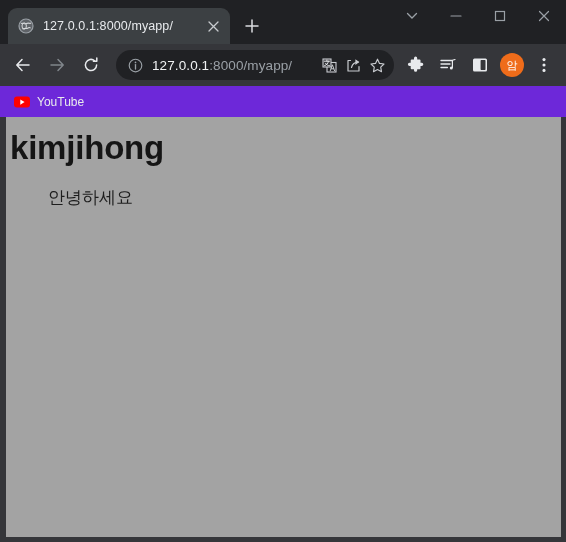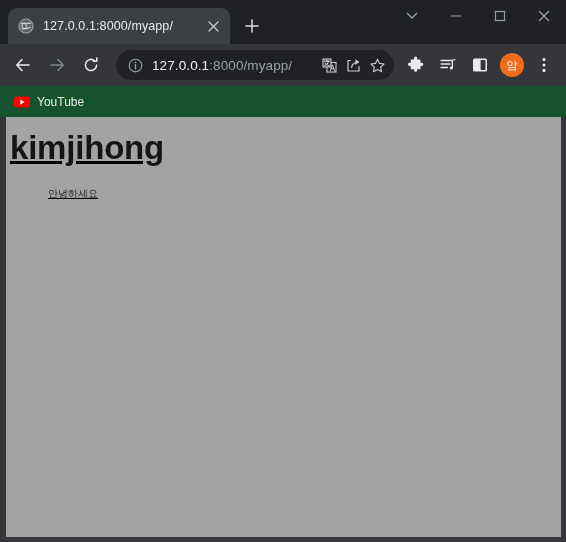--- a/index.html
+++ b/index.html
@@ -182,21 +182,21 @@
     justify-content: center;
     color: #ffffff;
     font-size: 11px;
     flex: 0 0 auto;
     margin: 0 4px;
   }
 
   
   .bookmarks-bar {
     height: 31px;
-    background: #14532d;
+    background: #6d28d9;
     display: flex;
     align-items: center;
     padding: 0 8px;
     box-sizing: border-box;
     flex: 0 0 auto;
   }
   .bookmark {
     display: flex;
     align-items: center;
     height: 24px;
@@ -219,39 +219,38 @@
   }
 
   
   .viewport-wrap {
     flex: 1 1 auto;
     background: #35363a;
     padding: 0 5px 5px 6px;
     box-sizing: border-box;
     display: flex;
     min-height: 0;
-    text-decoration: underline;
   }
   .page {
     flex: 1 1 auto;
     background: #a3a3a3;
     overflow: hidden;
     position: relative;
   }
   .page-h1 {
     margin: 14px 0 0 4px;
     font-size: 33px;
     font-weight: bold;
     color: #151515;
     line-height: 1.05;
     letter-spacing: -.2px;
   }
   .page-p {
     margin: 22px 0 0 42px;
-    font-size: 10px;
+    font-size: 17px;
     color: #1d1d1d;
     line-height: 1.2;
   }
 </style>
 </head>
 <body>
 
 <div class="browser-window">
 
   <div class="tab-strip">

